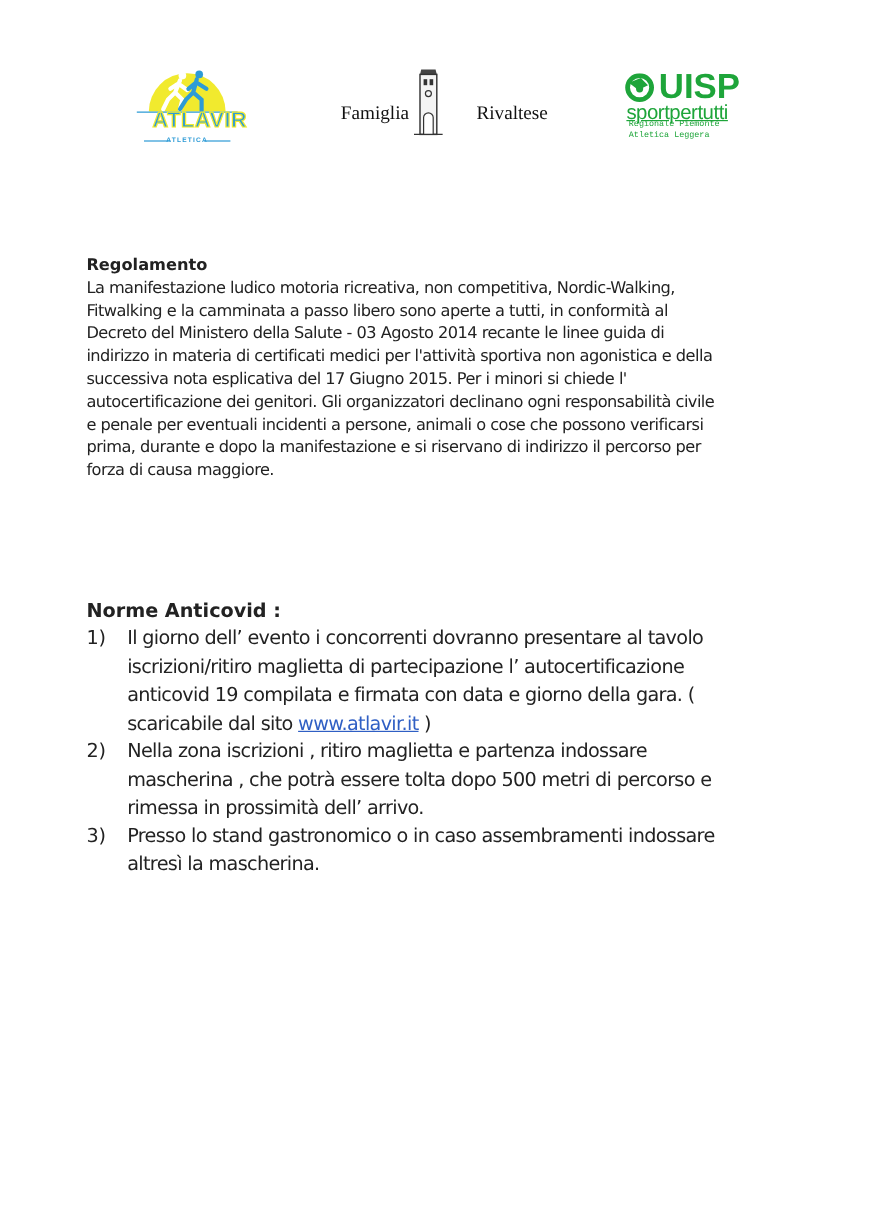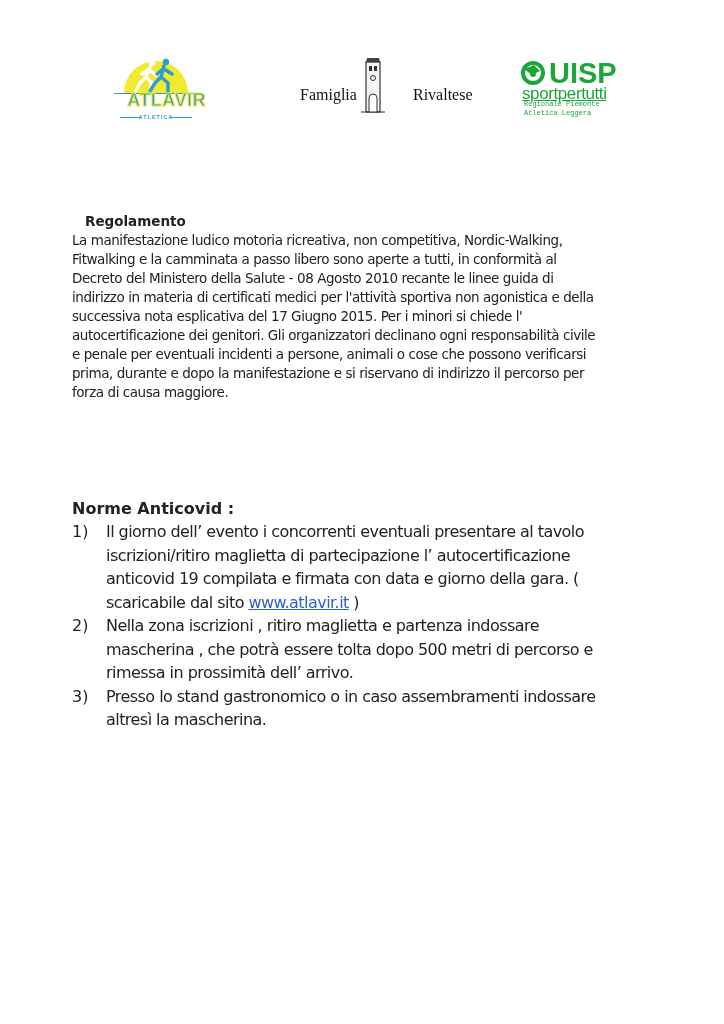--- a/index.html
+++ b/index.html
@@ -1,35 +1,35 @@
 <!DOCTYPE html>
 <html><head>
   <meta charset="utf-8">
   <style>
     html, body { margin: 0; padding: 0; }
     body {
       width: 724px; height: 1024px; background: #ffffff; position: relative; overflow: hidden;
       font-family: "Liberation Sans", "DejaVu Sans", sans-serif; color: #222222;
     }
     .logo-atlavir { position: absolute; left: 106px; top: 55px; width: 100px; height: 68px; }
-    .logo-famiglia { position: absolute; left: 298px; top: 56px; width: 160px; height: 60px; }
+    .logo-famiglia { position: absolute; left: 282px; top: 56px; width: 160px; height: 60px; }
     .logo-uisp { position: absolute; left: 520px; top: 60px; width: 110px; height: 76px; }
     .fam-text { position: absolute; top: 30px; font-family: "Liberation Serif", "DejaVu Serif", serif; font-size: 16px; color: #111; }
     .fam-left { left: 2px; }
     .fam-right { left: 88px; margin-left: 27px; }
     .fam-tower { position: absolute; left: 63px; top: 0px; }
     .uisp-top { position: absolute; left: 0; top: 0; height: 26px; display: flex; align-items: center; }
     .uisp-word { font-family: "Liberation Sans", sans-serif; font-weight: bold; font-size: 29px; color: #1ea53a; letter-spacing: 0px; margin-left: 3px; }
     .uisp-sport { position: absolute; left: 2px; top: 24px; font-size: 17px; color: #1ea53a; letter-spacing: -0.4px; text-decoration: underline; }
     .uisp-sub { position: absolute; top: 40px; font-family: Liberation Mono, monospace; font-size: 7px; color: #1ea53a; width: 100px; text-align: left; left: 4px; line-height: 9px; }
     .atl-word { position: absolute; left: 0; top: 35px; width: 100px; text-align: right; font-weight: bold; font-size: 18px; color: #2d9bd6; -webkit-text-stroke: 1px #f1ea2e; letter-spacing: 0.5px; }
     .atl-sub { position: absolute; left: 0; top: 59px; width: 100px; text-align: center; font-size: 5.5px; font-weight: bold; color: #2d9bd6; letter-spacing: 1px; }
     .atl-line { position: absolute; top: 62px; height: 1px; background: #2d9bd6; width: 22px; }
     .content { position: absolute; left: 72px; top: 212px; width: 620px; font-family: "DejaVu Sans", sans-serif; }
-    .reg-title { font-weight: bold; font-size: 13.5px; line-height: 19px; color: #222; margin-left: 13px; }
+    .reg-title { font-weight: bold; font-size: 13.5px; line-height: 19px; color: #222; }
     .reg-line { font-size: 13.5px; line-height: 19px; white-space: nowrap; color: #222; letter-spacing: -0.45px; }
     .norme { position: absolute; left: 72px; top: 497px; width: 620px; font-family: "DejaVu Sans", sans-serif; }
     .norme-title { font-weight: bold; font-size: 16px; line-height: 23px; color: #222; }
     .norme-item { display: flex; }
     .norme-num { width: 34px; font-size: 16px; line-height: 23.5px; color: #222; }
     .norme-lines { flex: 1; }
     .norme-line { font-size: 16px; line-height: 23.5px; white-space: nowrap; color: #222; letter-spacing: -0.55px; }
     .link { color: #2f5fc4; text-decoration: underline; }
   </style>
 </head>
@@ -77,36 +77,36 @@
   <div class="uisp-sub">
     <div>Regionale Piemonte</div>
     <div>Atletica Leggera</div>
   </div>
 </div>
 
 <div class="content">
   <div class="reg-title">Regolamento</div>
   <div class="reg-line">La manifestazione ludico motoria ricreativa, non competitiva, Nordic-Walking,</div>
   <div class="reg-line">Fitwalking e la camminata a passo libero sono aperte a tutti, in conformità al</div>
-  <div class="reg-line">Decreto del Ministero della Salute - 08 Agosto 2010 recante le linee guida di</div>
+  <div class="reg-line">Decreto del Ministero della Salute - 03 Agosto 2014 recante le linee guida di</div>
   <div class="reg-line">indirizzo in materia di certificati medici per l'attività sportiva non agonistica e della</div>
   <div class="reg-line">successiva nota esplicativa del 17 Giugno 2015. Per i minori si chiede l'</div>
   <div class="reg-line">autocertificazione dei genitori. Gli organizzatori declinano ogni responsabilità civile</div>
   <div class="reg-line">e penale per eventuali incidenti a persone, animali o cose che possono verificarsi</div>
   <div class="reg-line">prima, durante e dopo la manifestazione e si riservano di indirizzo il percorso per</div>
   <div class="reg-line">forza di causa maggiore.</div>
 </div>
 
 <div class="norme">
   <div class="norme-title">Norme Anticovid :</div>
 
   <div class="norme-item">
     <div class="norme-num">1)</div>
     <div class="norme-lines">
-      <div class="norme-line">Il giorno dell’ evento i concorrenti eventuali presentare al tavolo</div>
+      <div class="norme-line">Il giorno dell’ evento i concorrenti dovranno presentare al tavolo</div>
       <div class="norme-line">iscrizioni/ritiro maglietta di partecipazione l’ autocertificazione</div>
       <div class="norme-line">anticovid 19 compilata e firmata con data e giorno della gara. (</div>
       <div class="norme-line"><span>scaricabile dal sito </span><a class="link">www.atlavir.it</a><span> )</span></div>
     </div>
   </div>
 
   <div class="norme-item">
     <div class="norme-num">2)</div>
     <div class="norme-lines">
       <div class="norme-line">Nella zona iscrizioni , ritiro maglietta e partenza indossare</div>

